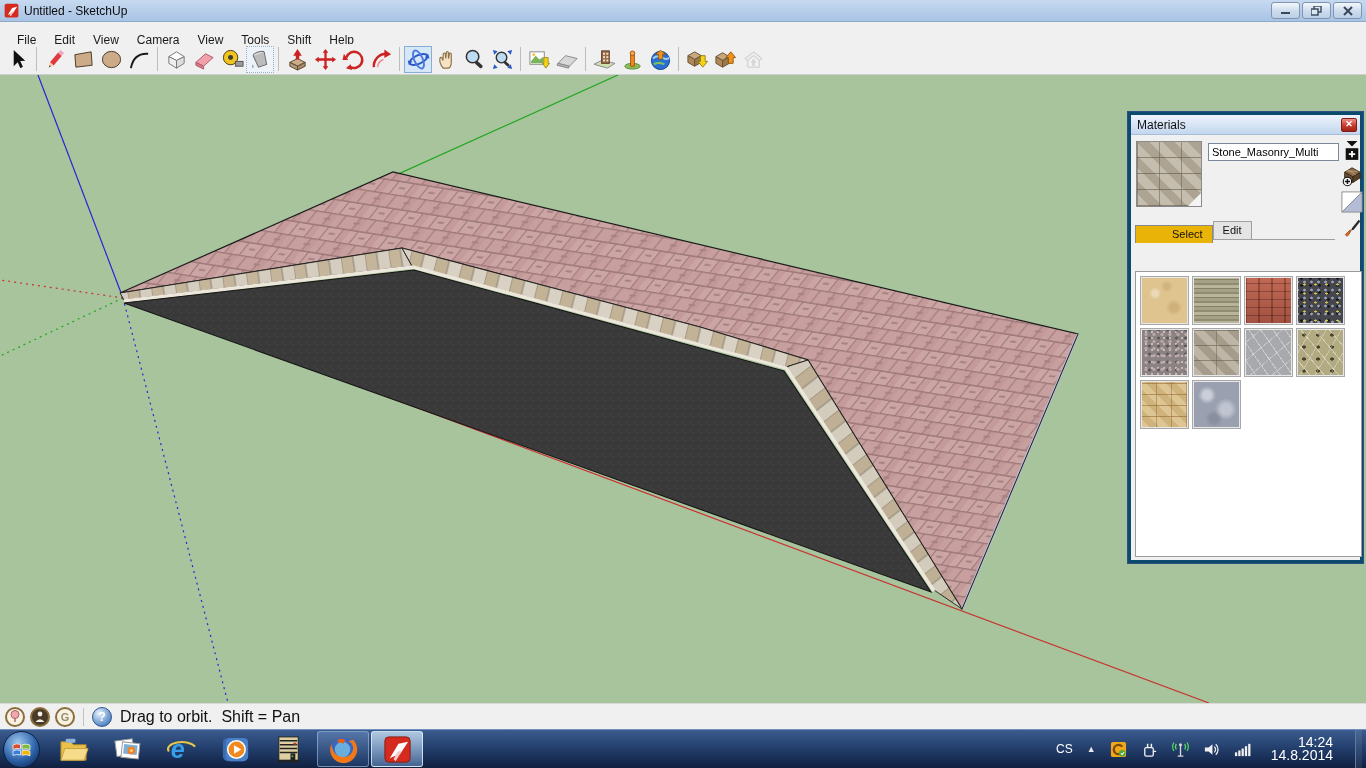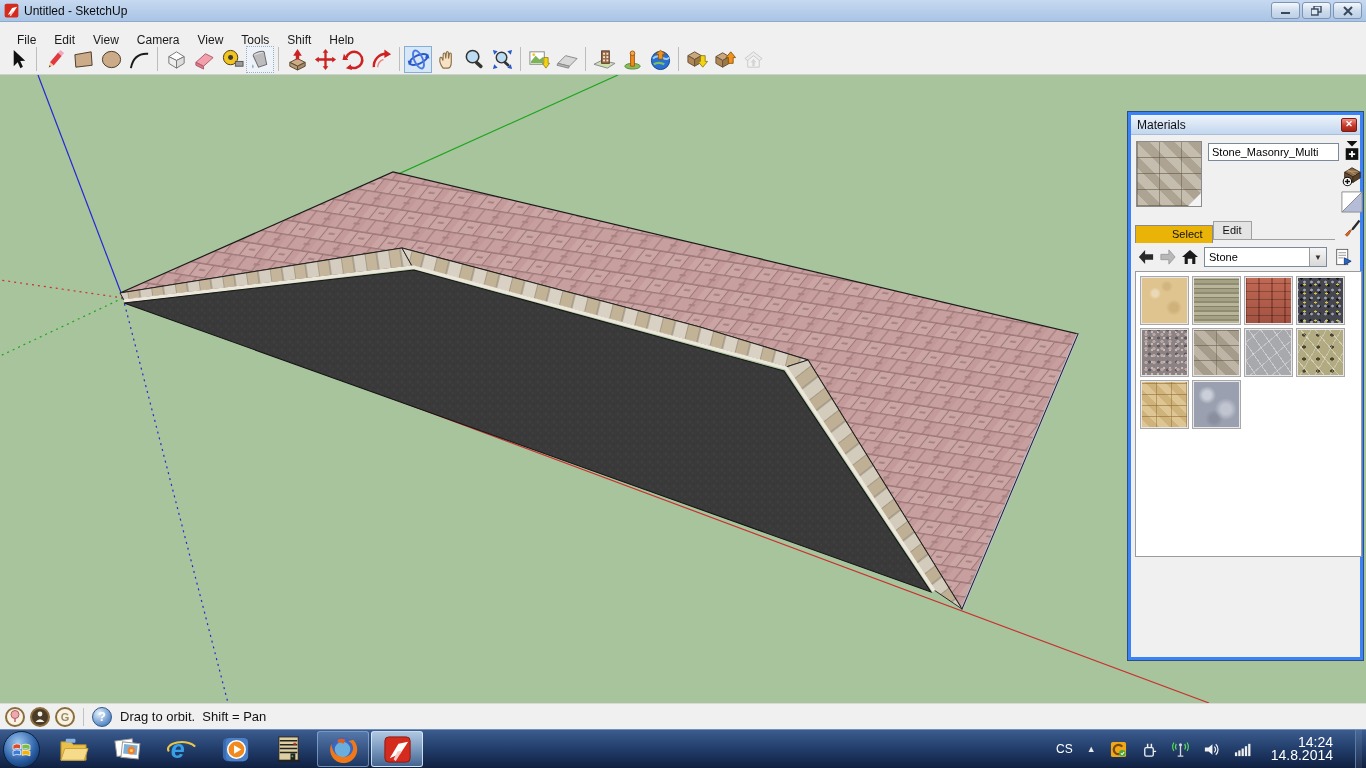--- a/index.html
+++ b/index.html
@@ -27,22 +27,22 @@
   .tbtn svg { width:23px; height:23px; }
   .tbtn.active { background:#d6e7f8; border:1px solid #86aed6; }
   .tbtn.focused { border:1px dotted #9ab0c8; background:#eef3f9; }
   .tbtn.disabled { opacity:.55; }
   .tsep { width:1px; height:24px; background:#bdbdbd; margin:0 4px; }
 
   
   .viewport { position:absolute; left:0; top:75px; width:1366px; height:628px; background:#a8c49c; }
 
   
-  .panel { position:absolute; left:1128px; top:112px; width:235px; height:548px;
-    border:3px solid #3b82f6; outline:1px solid #2c4f82; background:#f0f0f0; }
+  .panel { position:absolute; left:1128px; top:112px; width:235px; height:451px;
+    border:3px solid #0c4a6e; outline:1px solid #2c4f82; background:#f0f0f0; }
   .panel-title { height:20px; background:linear-gradient(#eef4fc,#c2d6ee); border-bottom:1px solid #a9bed8;
     display:flex; align-items:center; padding:0 3px 0 6px; }
   .panel-title-text { font-size:12px; color:#101010; flex:1; }
   .panel-close { width:16px; height:14px; background:linear-gradient(#ef8f84,#c63a2d 55%,#a32318);
     border:1px solid #7e1d14; border-radius:2px; color:#fff; font-size:9px; font-weight:bold;
     display:flex; align-items:center; justify-content:center; line-height:1; }
   .preview { position:absolute; left:5px; top:26px; width:66px; height:66px; border:1px solid #8a8a8a;
     background:#bcb3a2;
     background-image:
       repeating-linear-gradient(0deg, rgba(90,80,60,.55) 0 1px, transparent 1px 16px),
@@ -78,21 +78,21 @@
 
   
   .statusbar { position:absolute; left:0; top:703px; width:1366px; height:26px; background:#f0f0f0;
     border-top:1px solid #d9d9d9; display:flex; align-items:center; }
   .medal { width:20px; height:20px; border-radius:50%; border:2px solid #8a6d3b; background:#f7f2e2;
     margin-left:5px; display:flex; align-items:center; justify-content:center; }
   .medal.dark { background:#4a3b28; }
   .sb-sep { width:1px; height:18px; background:#c2c2c2; margin:0 8px; }
   .helpc { width:20px; height:20px; border-radius:50%; background:radial-gradient(circle at 35% 30%, #e8f2fc, #5a8cc8 70%, #33588a);
     border:1px solid #33588a; color:#fff; font-weight:bold; font-size:13px; display:flex; align-items:center; justify-content:center; }
-  .hint { font-size:13px; color:#111; margin-left:8px; white-space:pre; }
+  .hint { font-size:16px; color:#111; margin-left:8px; white-space:pre; }
   .meas-label { font-size:12px; color:#111; margin:0 8px 0 14px; }
   .meas-box { width:202px; height:20px; border:1px solid #c6c6c6; border-left:1px solid #b5b5b5; background:#f0f0f0; }
 
   
   .taskbar { position:absolute; left:0; top:729px; width:1366px; height:39px;
     background:linear-gradient(#3b5c8e,#24406e 45%,#15294e 85%,#10203f);
     border-top:1px solid #6f8fc0; display:flex; align-items:center; }
   .orb { width:37px; height:37px; border-radius:50%; margin:0 6px 0 3px;
     background:radial-gradient(circle at 40% 30%, #9cc7ee, #2d62a8 55%, #0d2c5c 90%);
     border:1px solid #0a1f3d; display:flex; align-items:center; justify-content:center; }
@@ -441,48 +441,20 @@
     <div class="tab active">Select</div>
     <div class="tab">Edit</div>
   </div>
   <div class="side-ico" style="top:102px;">
     <svg viewBox="0 0 24 24" width="20" height="20">
         <path d="M20 2 L22 4 L14 14 L11 15 L12 12 Z" fill="#2a2a2a"></path>
         <path d="M11 15 L8 20 L6 22 L4 20 L6 18 L10 14" fill="#e8641e" stroke="#7a3208" stroke-width="0.8"></path>
       </svg>
   </div>
 
-  <div class="navrow">
-    <div class="navico">
-        <svg viewBox="0 0 20 18" width="18" height="16">
-          <path d="M9 1 L2 9 L9 17 L9 12 L18 12 L18 6 L9 6 Z" fill="#2a2a2a"></path>
-        </svg>
-      </div>
-    <div class="navico">
-        <svg viewBox="0 0 20 18" width="18" height="16">
-          <path d="M11 1 L18 9 L11 17 L11 12 L2 12 L2 6 L11 6 Z" fill="#b8b8b8" stroke="#9a9a9a"></path>
-        </svg>
-      </div>
-    <div class="navico">
-        <svg viewBox="0 0 20 18" width="18" height="16">
-          <path d="M10 1 L19 9 L16 9 L16 17 L12.5 17 L12.5 11 L7.5 11 L7.5 17 L4 17 L4 9 L1 9 Z" fill="#1a1a1a"></path>
-        </svg>
-      </div>
-    <div class="combo">
-      <span class="combo-text">Stone</span>
-      <div class="combo-btn">▼</div>
-    </div>
-    <div class="navico" style="margin-left:5px;">
-        <svg viewBox="0 0 20 20" width="17" height="18">
-          <rect x="2" y="1" width="13" height="18" fill="#fff" stroke="#555"></rect>
-          <path d="M4 5 H13 M4 8 H13 M4 11 H10" stroke="#888" stroke-width="1"></path>
-          <polygon points="11,11 19,15 11,19" fill="#2a66c8" stroke="#123a7a"></polygon>
-        </svg>
-      </div>
-  </div>
 
   <div class="list">
     <div class="swatch m1" style="left:4px; top:4px;"></div>
     <div class="swatch m2" style="left:56px; top:4px;"></div>
     <div class="swatch m3" style="left:108px; top:4px;"></div>
     <div class="swatch m4" style="left:160px; top:4px;"></div>
     <div class="swatch m5" style="left:4px; top:56px;"></div>
     <div class="swatch m6" style="left:56px; top:56px;"></div>
     <div class="swatch m7" style="left:108px; top:56px;"></div>
     <div class="swatch m8" style="left:160px; top:56px;"></div>

